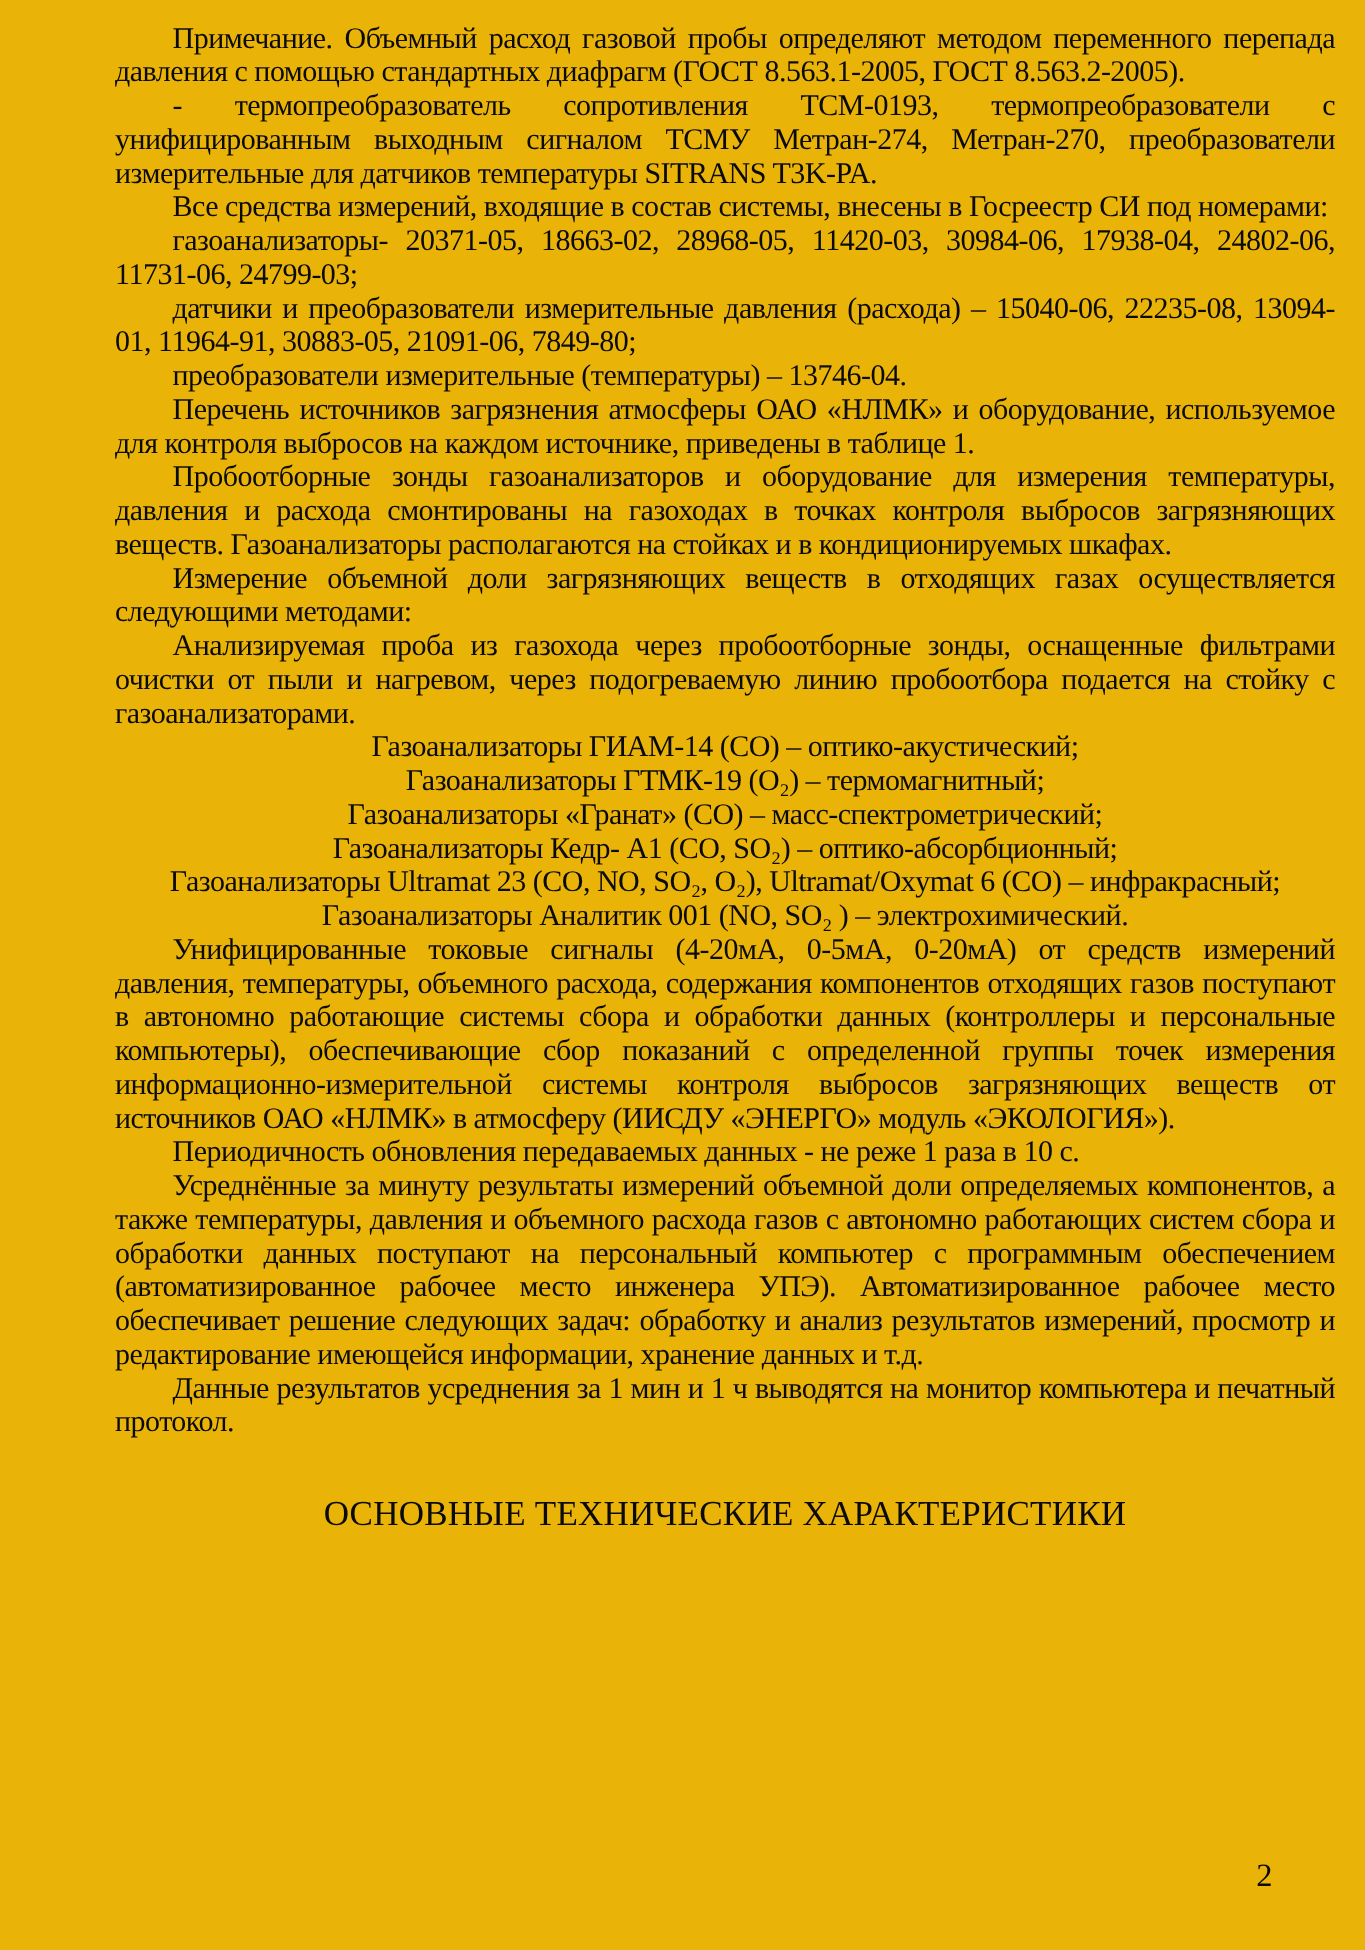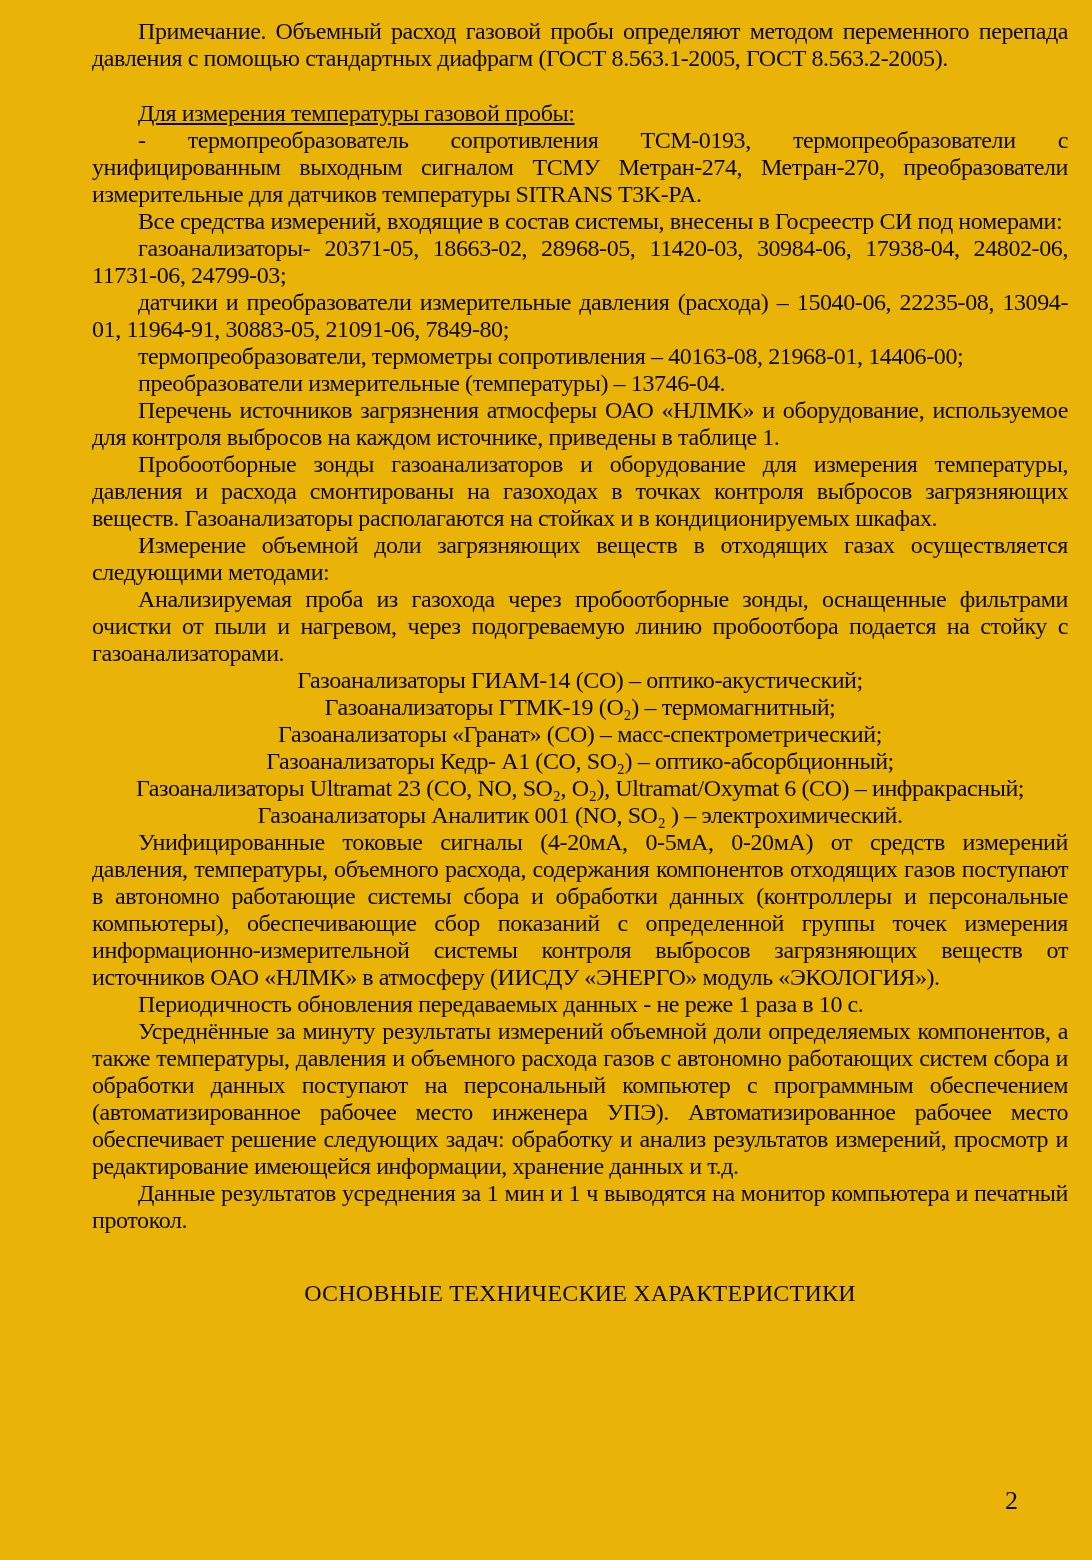--- a/index.html
+++ b/index.html
@@ -39,47 +39,45 @@
   .analyzer-list .line {
     margin: 0;
     text-indent: 0;
     white-space: nowrap;
     text-align: center;
   }
   .section-heading {
     margin: 46px 0 55px 0;
     text-align: center;
     text-indent: 0;
-    font-size: 24px;
+    font-size: 28px;
     font-weight: normal;
     letter-spacing: 0.2px;
   }
   .page-number {
     position: absolute;
     left: 1005px;
     top: 1486px;
     font-size: 26px;
     letter-spacing: 0;
   }
 </style>
 </head>
 <body>
 
 <div class="page">
   <div class="content">
 
     <p class="para">Примечание. Объемный расход газовой пробы определяют методом переменного перепада давления с помощью стандартных диафрагм (ГОСТ 8.563.1-2005, ГОСТ 8.563.2-2005).</p>
 
-    <p class="para underlined-heading gap-before">Для измерения температуры газовой пробы:</p>
 
     <p class="para">- термопреобразователь сопротивления ТСМ-0193, термопреобразователи с унифицированным выходным сигналом ТСМУ Метран-274, Метран-270, преобразователи измерительные для датчиков температуры SITRANS T3K-PA.</p>
     <p class="para">Все средства измерений, входящие в состав системы, внесены в Госреестр СИ под номерами:</p>
     <p class="para">газоанализаторы-  20371-05,  18663-02,  28968-05,  11420-03,  30984-06,  17938-04,  24802-06, 11731-06, 24799-03;</p>
     <p class="para">датчики и преобразователи измерительные давления (расхода) – 15040-06, 22235-08, 13094-01, 11964-91, 30883-05, 21091-06, 7849-80;</p>
-    <p class="para">термопреобразователи, термометры сопротивления – 40163-08, 21968-01, 14406-00;</p>
     <p class="para">преобразователи измерительные (температуры) – 13746-04.</p>
     <p class="para">Перечень источников загрязнения атмосферы ОАО «НЛМК» и оборудование, используемое для контроля выбросов на каждом источнике, приведены в таблице 1.</p>
     <p class="para">Пробоотборные зонды газоанализаторов и оборудование для измерения температуры, давления и расхода смонтированы на газоходах в точках контроля выбросов загрязняющих веществ. Газоанализаторы располагаются на стойках и в кондиционируемых шкафах.</p>
     <p class="para">Измерение объемной доли загрязняющих веществ в отходящих газах осуществляется следующими методами:</p>
     <p class="para">Анализируемая проба из газохода через пробоотборные зонды, оснащенные фильтрами очистки от пыли и нагревом, через подогреваемую линию пробоотбора подается на стойку с газоанализаторами.</p>
 
     <div class="analyzer-list">
       <p class="line">Газоанализаторы ГИАМ-14 (СО) – оптико-акустический;</p>
       <p class="line">Газоанализаторы ГТМК-19 (О₂) – термомагнитный;</p>
       <p class="line">Газоанализаторы «Гранат» (СО) – масс-спектрометрический;</p>

